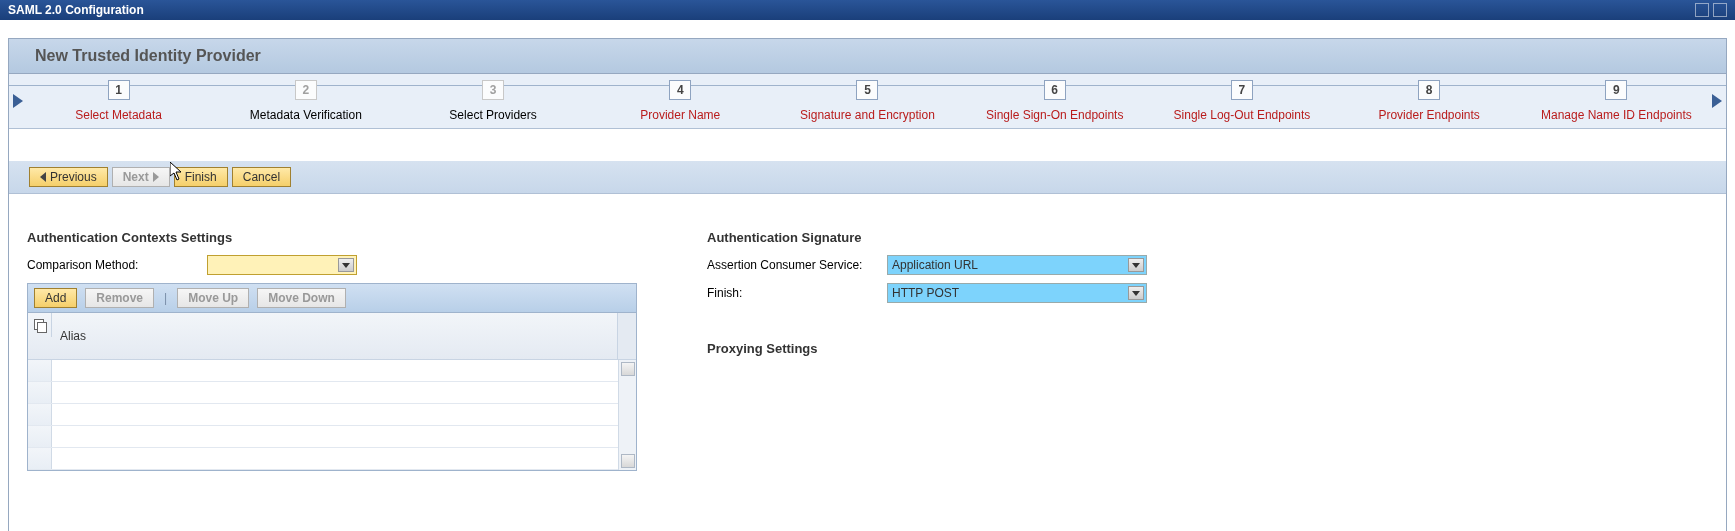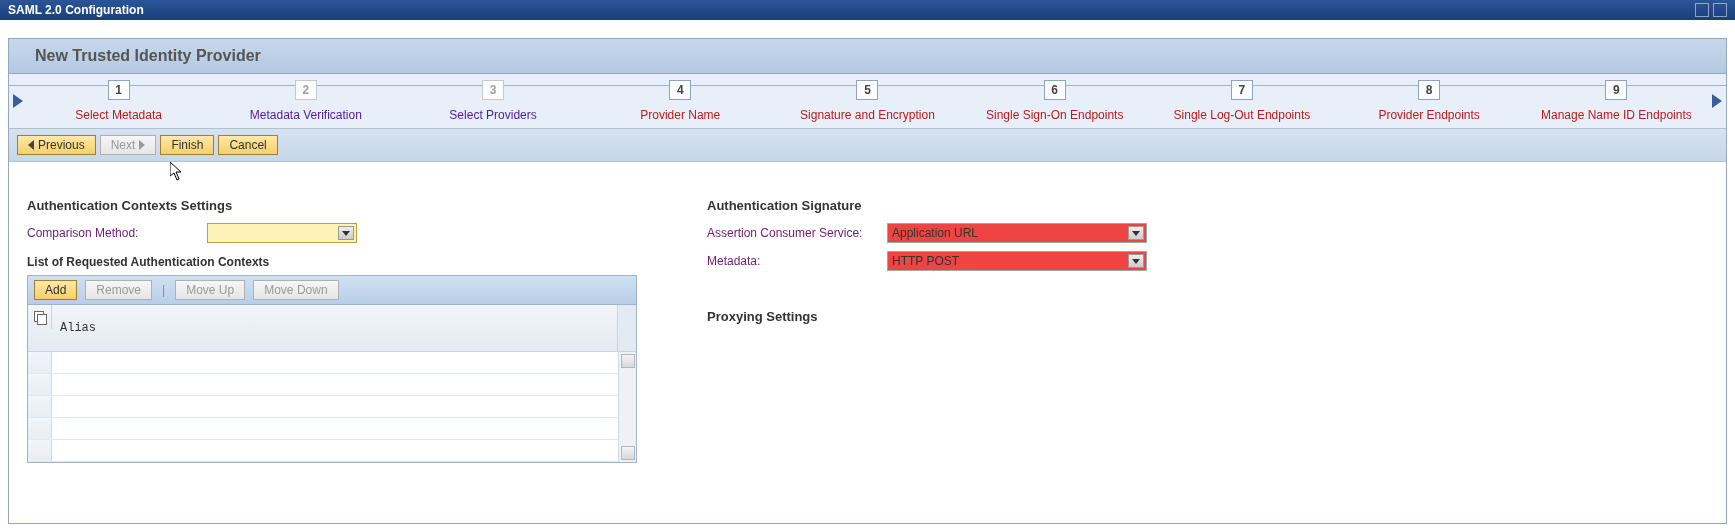--- a/index.html
+++ b/index.html
@@ -61,75 +61,77 @@
   font-weight: bold;
   color: #444;
 }
 .step .lbl {
   display: block;
   margin-top: 8px;
   font-size: 12px;
   color: #b91c1c;
 }
 .step.dim .box { color:#a0a0a0; border-color:#c8c8c8;}
-.step.dim .lbl { color:#4c1d95; }
+.step.dim .lbl { color:#000000; }
 .step-line {
   position: absolute;
   top: 11px;
   height: 1px;
   background: #9fb3cc;
   left: 0; right: 0;
   z-index: 0;
 }
 .step .box { position: relative; z-index:1; }
 
 .navbar {
   background: linear-gradient(to bottom,#d6e2f0,#c7d7ea);
-  padding: 6px 8px;
+  padding: 6px 20px;
   border-bottom: 1px solid #b0c0d5;
   display: flex;
   gap: 4px;
+  margin-top: 32px;
 }
 .btn {
   border: 1px solid #a08030;
   background: linear-gradient(to bottom,#ffe9a8,#f5cf6a);
   padding: 2px 10px;
   font-size: 12px;
   color: #333;
   cursor: pointer;
   display: inline-flex;
   align-items: center;
   gap: 4px;
 }
 .btn.dis {
   border-color:#b0b0b0;
   background: linear-gradient(to bottom,#f6f6f6,#e6e6e6);
   color:#999;
   cursor: default;
+  font-weight: bold;
 }
 .tri-l { width:0;height:0;border-top:5px solid transparent;border-bottom:5px solid transparent;border-right:6px solid #444;}
 .tri-r { width:0;height:0;border-top:5px solid transparent;border-bottom:5px solid transparent;border-left:6px solid #999;}
 
 .content {
   display: flex;
   padding: 14px 18px 60px 18px;
   gap: 60px;
   background:#fff;
   margin-top:22px;
 }
 .left-col { width: 620px; }
 .right-col { flex: 1; }
 
 .sect-head { font-weight: bold; margin-bottom: 10px; color:#333; font-size:13px;}
 .formrow { display:flex; align-items:center; margin-bottom:8px; }
-.formrow label { width: 180px; color:#701a75;}
+.formrow label { width: 180px; color:#000000;}
 .sel {
   border:1px solid #9aa;
   height:20px;
-  background:#ef4444;
+  background:#7dd3fc;
   display:flex; align-items:center;
   padding: 0 4px;
   position:relative;
   font-size:12px;
 }
 .sel .arrow { position:absolute; right:2px; top:2px; width:16px; height:14px; background:linear-gradient(to bottom,#eee,#ccc); border:1px solid #999; display:flex;align-items:center;justify-content:center;}
 .sel .arrow::after{content:'';width:0;height:0;border-left:4px solid transparent;border-right:4px solid transparent;border-top:5px solid #333;}
 .sel.small{width:150px;}
 .sel.wide{width:260px;}
 .sel.hl { background:#fff2b8; border-color:#c0a030;}
@@ -160,21 +162,20 @@
 .tb-head .corner {
   width:24px; height:24px;
   border-right:1px solid #c8d4e3;
   display:flex;align-items:center;justify-content:center;
 }
 .tb-head .col {
   flex:1;
   padding:16px 8px;
   display:flex;align-items:flex-end;
   border-right:1px solid #c8d4e3;
-  font-family:Liberation Mono, monospace;
 }
 .tb-head .scroll-col { width:18px; background:#e4eaf2;}
 .tb-body { display:flex; }
 .tb-rows { flex:1; }
 .tb-row {
   display:flex;
   height:22px;
   border-bottom:1px solid #e2e8f0;
 }
 .tb-row .rowhdr { width:24px; background:linear-gradient(to bottom,#f2f5f9,#e8eef5); border-right:1px solid #d0dae6;}
@@ -280,21 +281,20 @@
       <div class="sect-head">Authentication Contexts Settings</div>
 
       <div class="formrow">
         <label>Comparison Method:</label>
         <div class="sel small hl">
           <span></span>
           <span class="arrow"></span>
         </div>
       </div>
 
-      <div class="subhead">List of Requested Authentication Contexts</div>
 
       <div class="tablebox">
         <div class="tb-toolbar">
           <button class="btn">
               <span>Add</span>
             </button>
           <button class="btn dis">
               <span>Remove</span>
             </button>
           <span class="sep">|</span>
@@ -352,21 +352,21 @@
 
       <div class="formrow">
         <label>Assertion Consumer Service:</label>
         <div class="sel wide">
           <span>Application URL</span>
           <span class="arrow"></span>
         </div>
       </div>
 
       <div class="formrow">
-        <label>Metadata:</label>
+        <label>Finish:</label>
         <div class="sel wide">
           <span>HTTP POST</span>
           <span class="arrow"></span>
         </div>
       </div>
 
       <div style="height:30px;"></div>
 
       <div class="sect-head">Proxying Settings</div>
 

